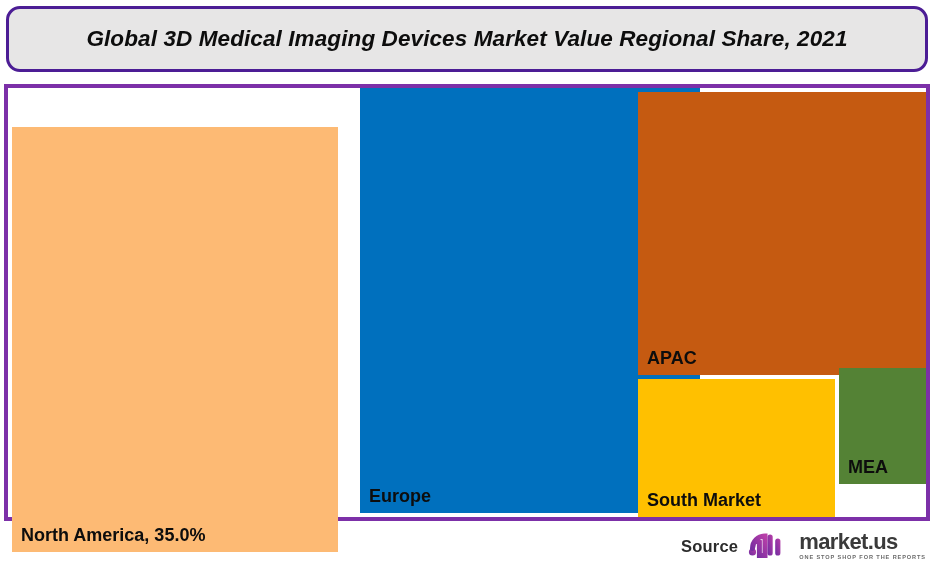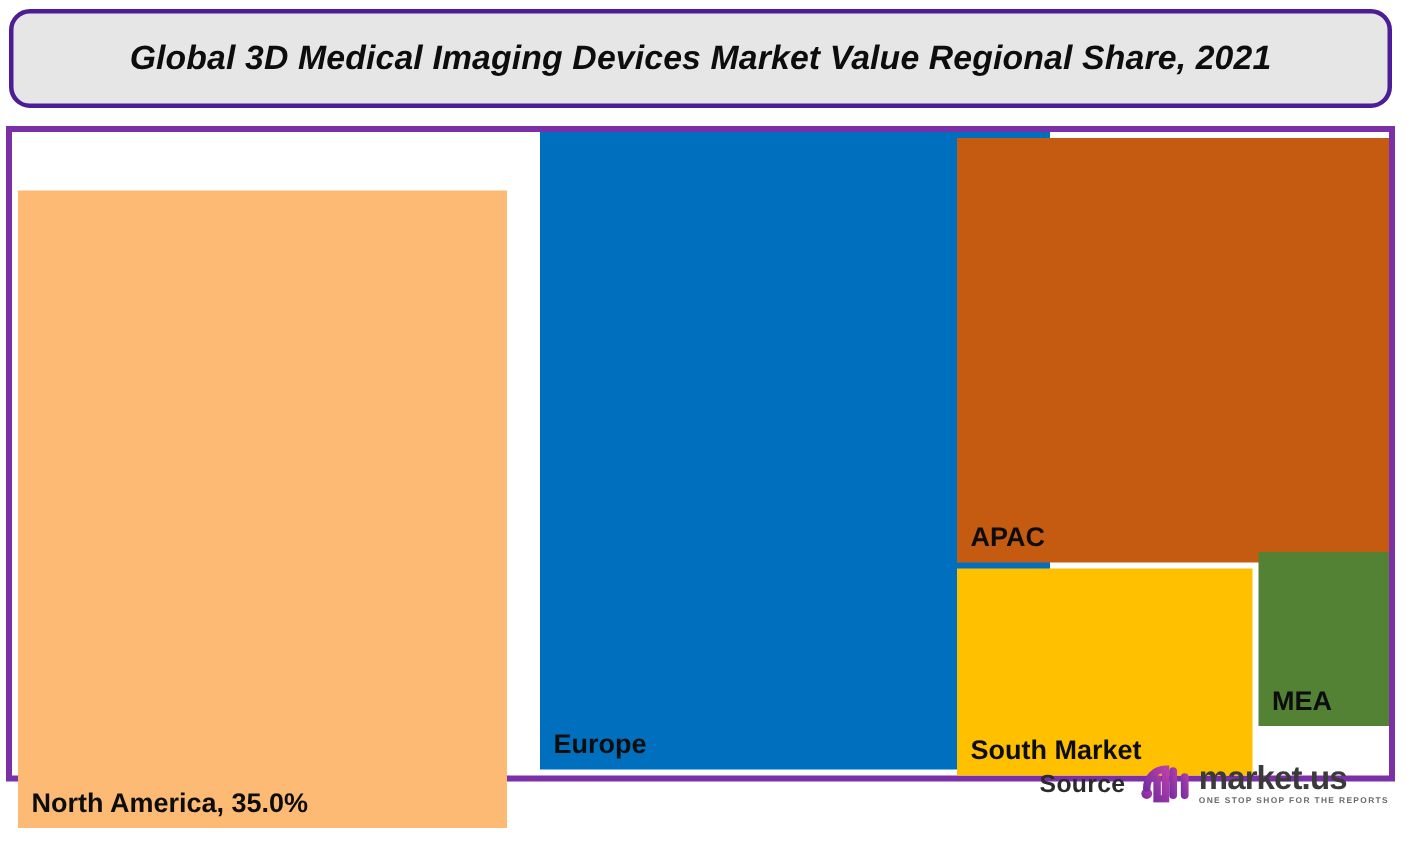--- a/index.html
+++ b/index.html
@@ -75,36 +75,36 @@
     font-weight: bold;
     color: #0d0d0d;
     white-space: nowrap;
     line-height: 1.1;
   }
 
   
   .source-row {
     position: absolute;
     right: 14px;
-    top: 506px;
+    top: 529px;
     height: 34px;
     display: flex;
     align-items: center;
     gap: 9px;
   }
   .source-label {
     font-size: 16.5px;
     font-weight: bold;
     color: #2b2b2b;
     letter-spacing: 0.2px;
   }
   .logo {
     display: flex;
     align-items: center;
-    gap: 0;
+    gap: 12px;
   }
   .logo-mark {
     display: block;
   }
   .logo-wordmark {
     display: flex;
     flex-direction: column;
     align-items: flex-start;
     line-height: 1;
   }

